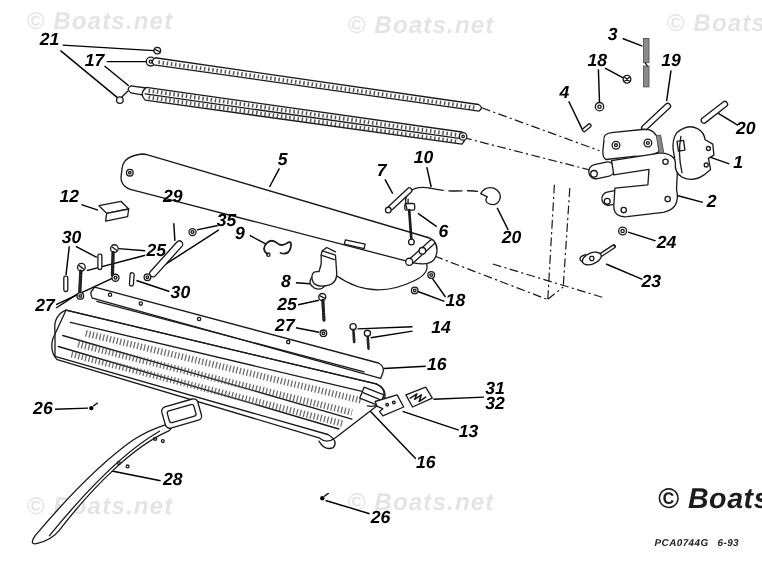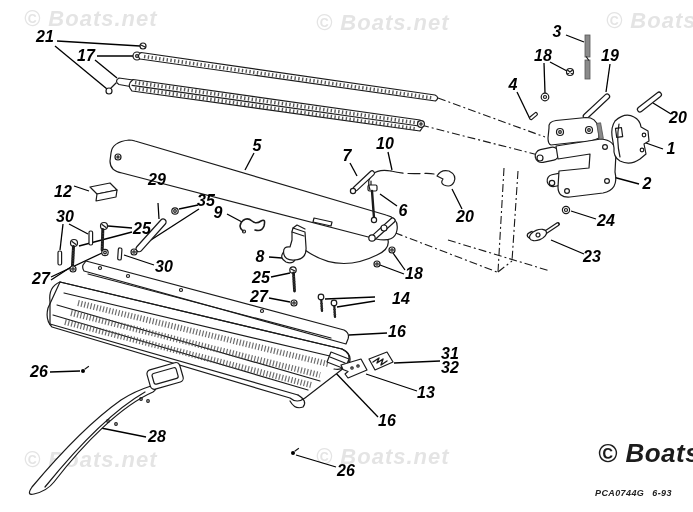--- a/index.html
+++ b/index.html
@@ -355,21 +355,21 @@
       <div class="callout" style="left: 678px; top: 118px;">20</div>
       <div class="callout" style="left: 671px; top: 149px;">1</div>
       <div class="callout" style="left: 647px; top: 184px;">2</div>
       <div class="callout" style="left: 606px; top: 221px;">24</div>
       <div class="callout" style="left: 592px; top: 257px;">23</div>
       <div class="callout" style="left: 257px; top: 146px;">5</div>
       <div class="callout" style="left: 347px; top: 156px;">7</div>
       <div class="callout" style="left: 385px; top: 144px;">10</div>
       <div class="callout" style="left: 403px; top: 211px;">6</div>
       <div class="callout" style="left: 465px; top: 217px;">20</div>
-      <div class="callout" style="left: 63px; top: 192px;">12</div>
+      <div class="callout" style="left: 63px; top: 180px;">12</div>
       <div class="callout" style="left: 157px; top: 180px;">29</div>
       <div class="callout" style="left: 206px; top: 201px;">35</div>
       <div class="callout" style="left: 218px; top: 213px;">9</div>
       <div class="callout" style="left: 65px; top: 217px;">30</div>
       <div class="callout" style="left: 142px; top: 229px;">25</div>
       <div class="callout" style="left: 41px; top: 279px;">27</div>
       <div class="callout" style="left: 164px; top: 267px;">30</div>
       <div class="callout" style="left: 260px; top: 257px;">8</div>
       <div class="callout" style="left: 261px; top: 278px;">25</div>
       <div class="callout" style="left: 259px; top: 297px;">27</div>

